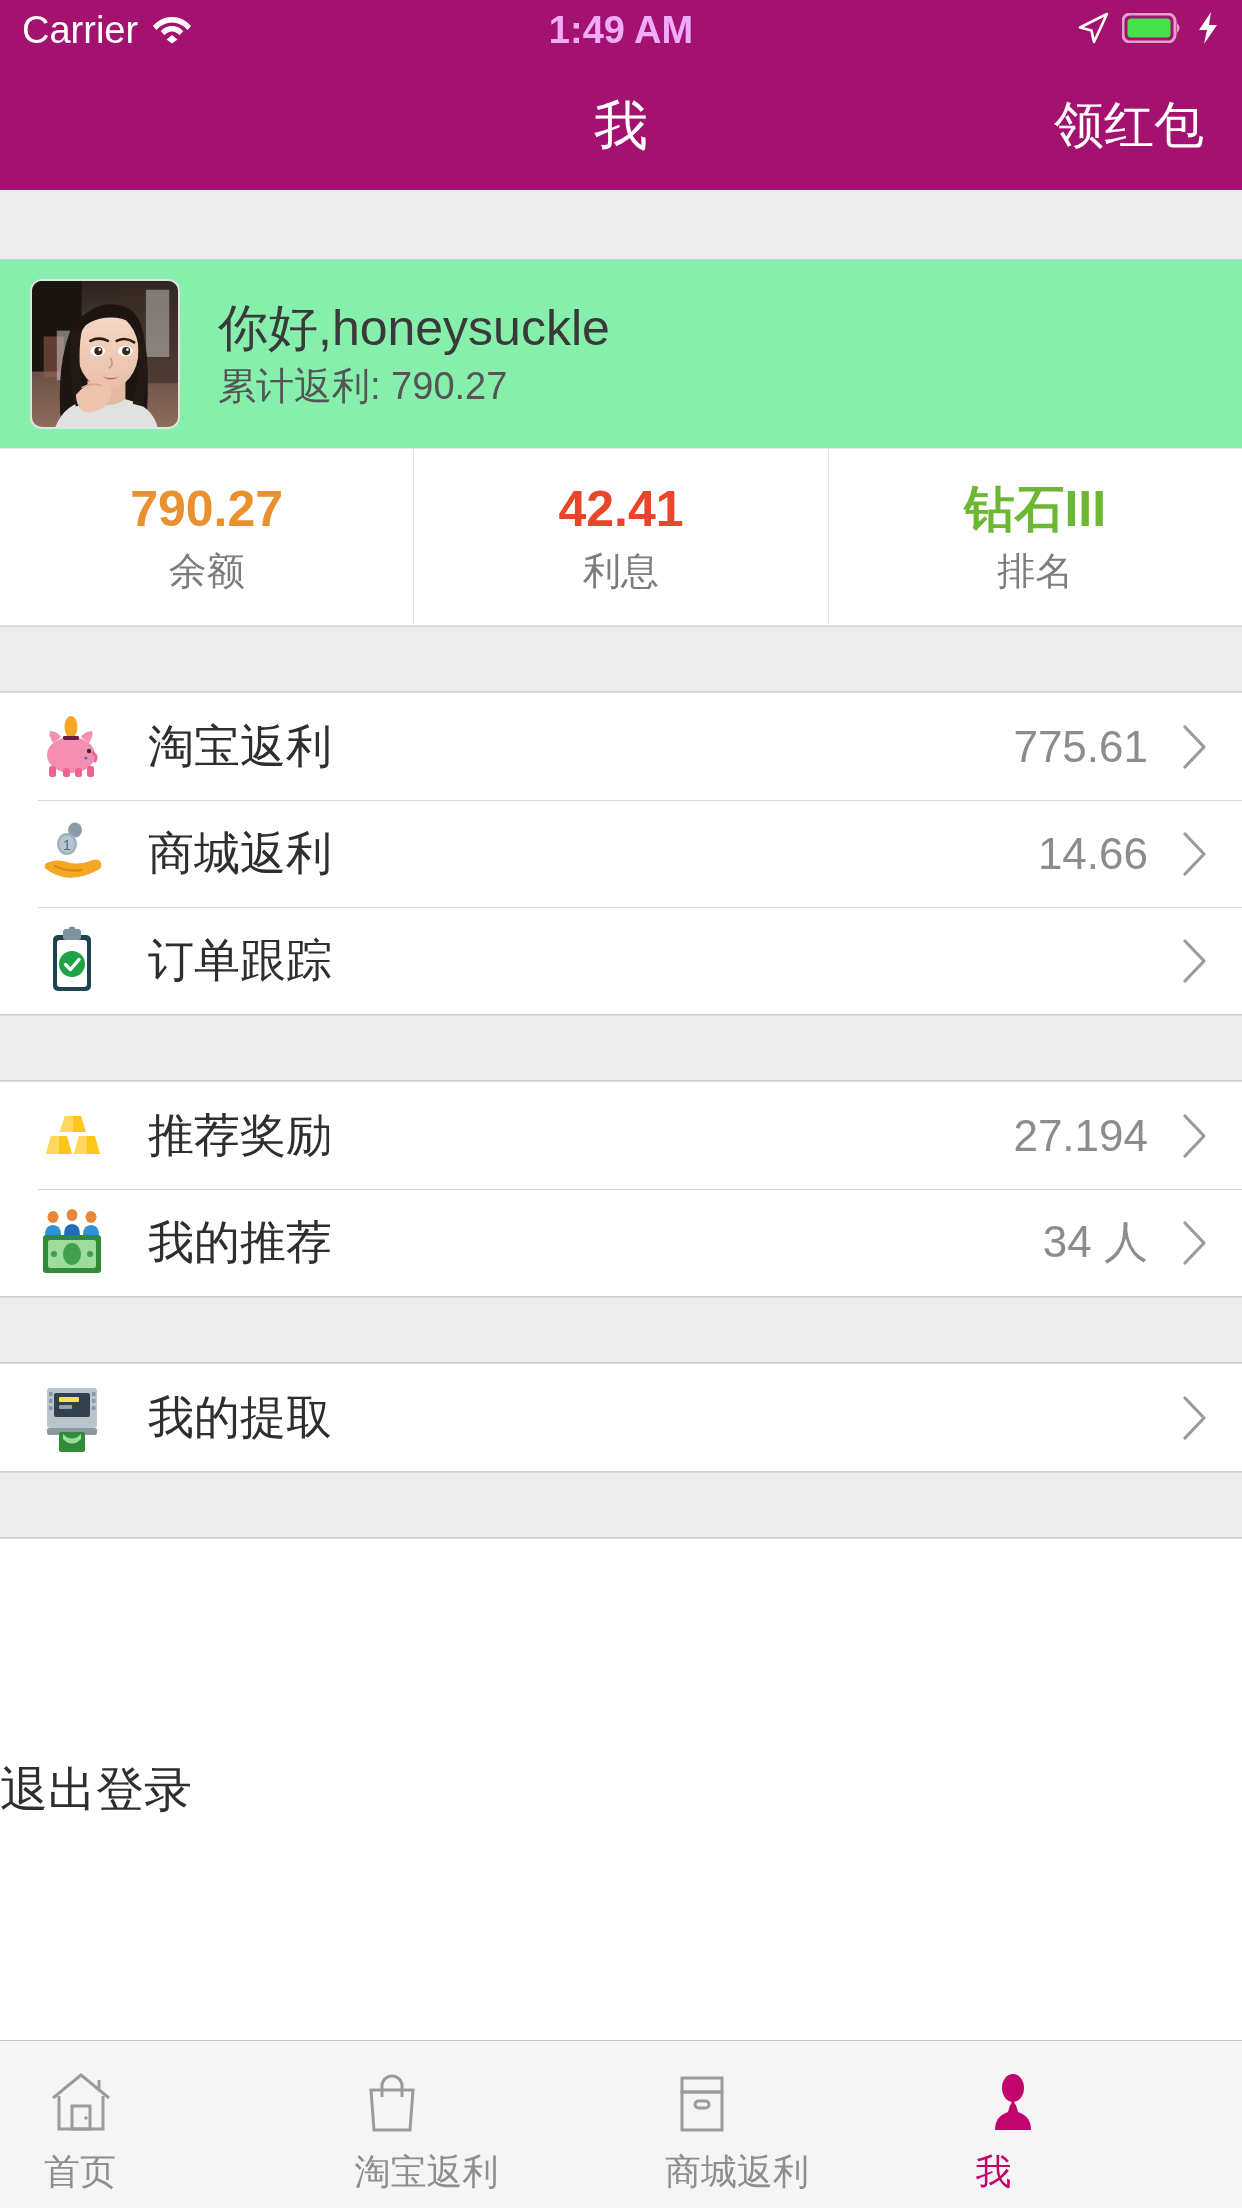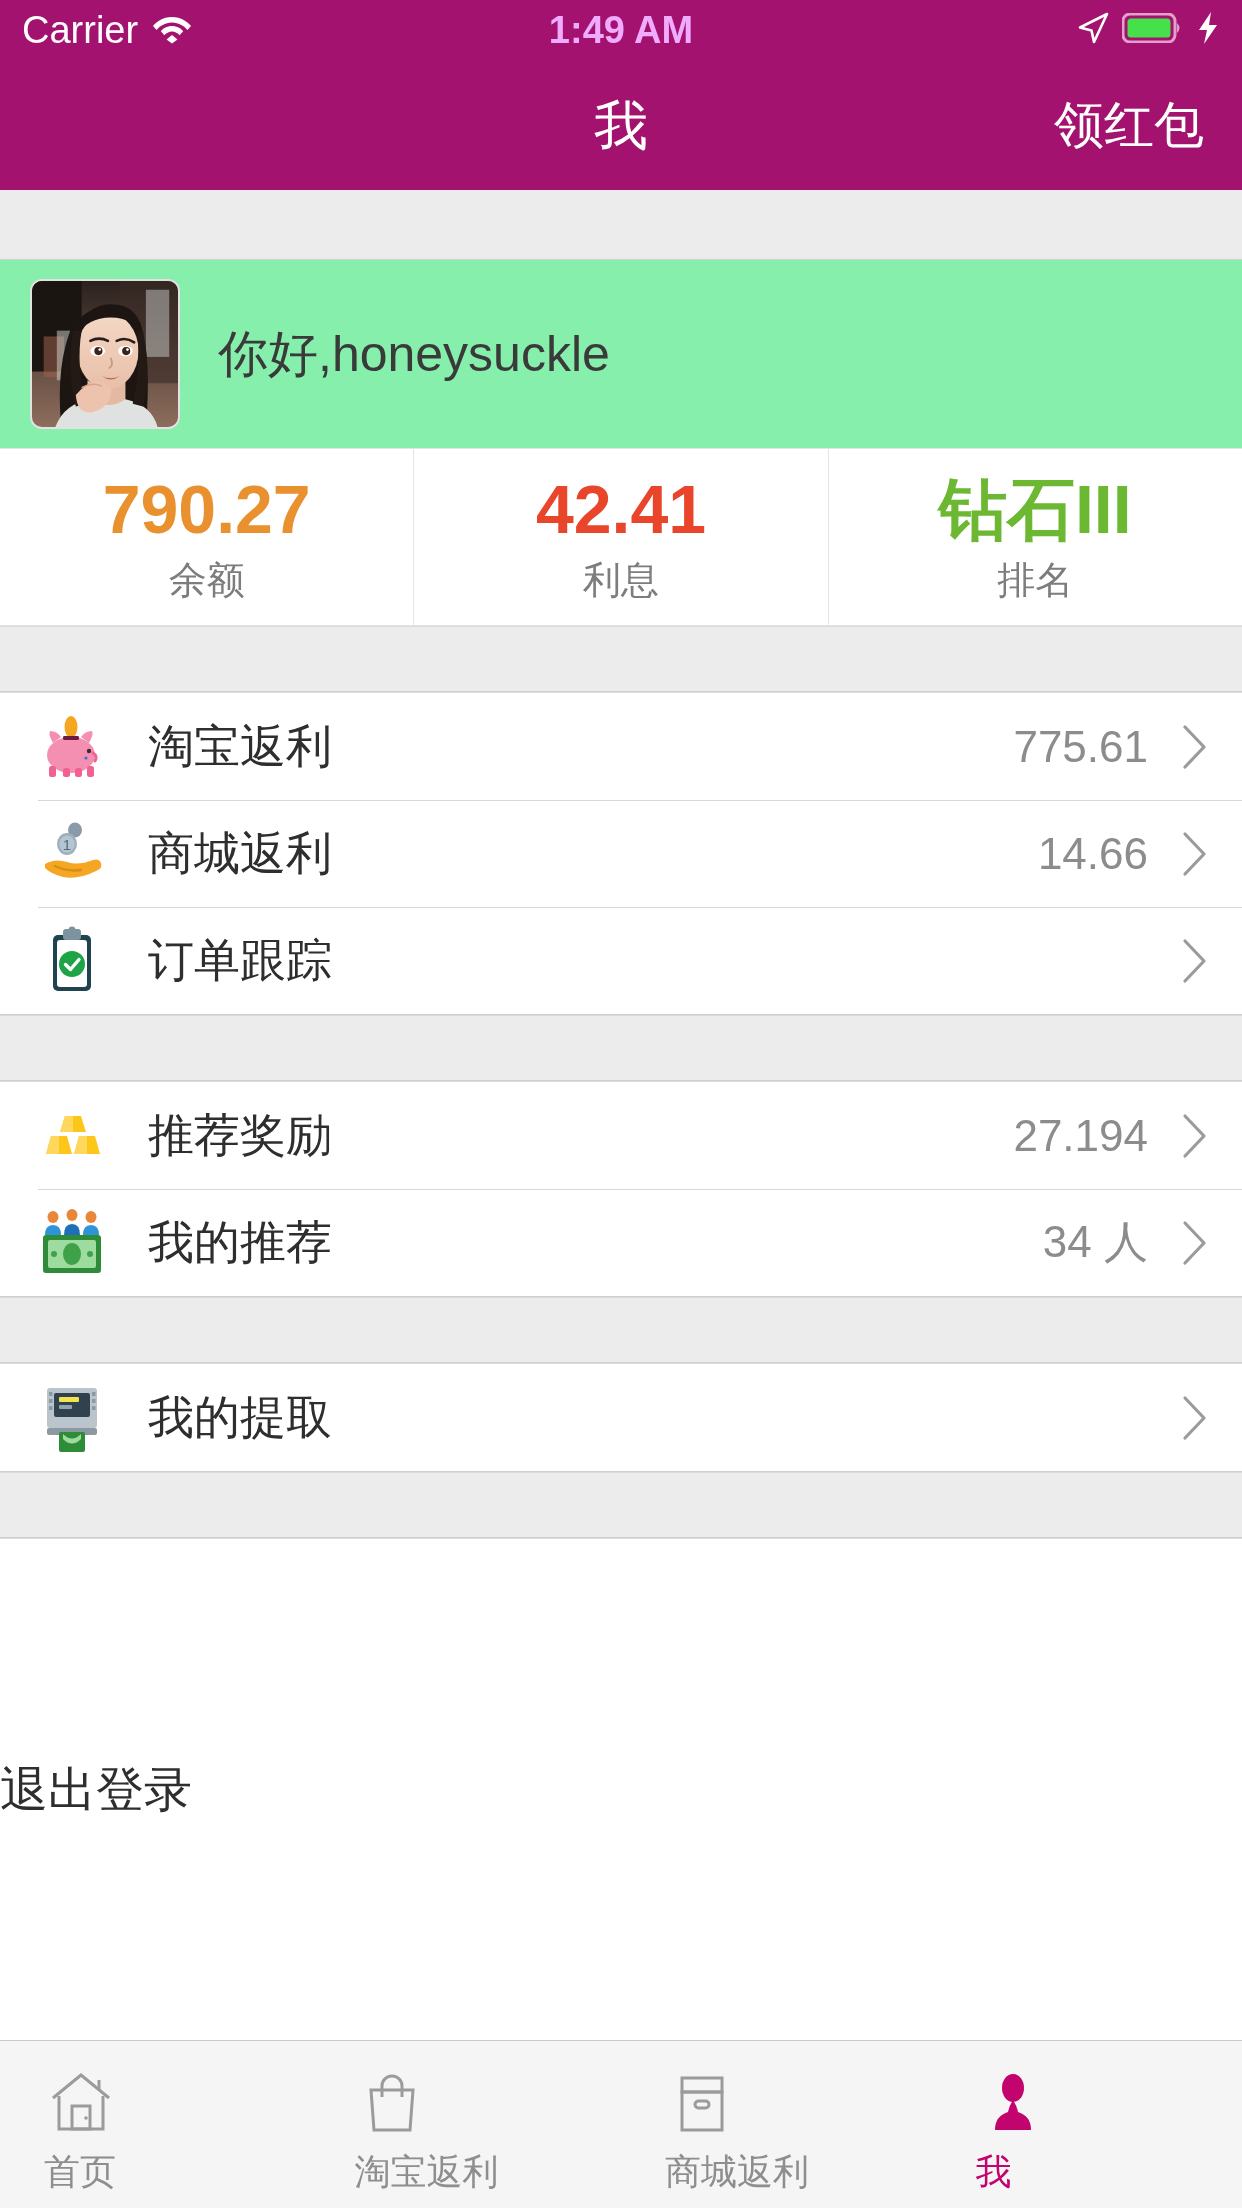--- a/index.html
+++ b/index.html
@@ -139,21 +139,21 @@
   .stat {
     flex: 1 1 0;
     display: flex;
     flex-direction: column;
     align-items: center;
     justify-content: center;
     gap: 18px;
   }
   .stat + .stat { border-left: 1px solid #e4e4e4; }
   .stat-val {
-    font-size: 68px;
+    font-size: 50px;
     font-weight: bold;
     line-height: 1;
   }
   .stat-label {
     font-size: 38px;
     color: #7d7d7d;
     line-height: 1;
   }
 
   
@@ -342,20 +342,21 @@
           <path d="M54 53 q2 5 -1 6.5" stroke="#c99a82" stroke-width="1.2" fill="none" stroke-linecap="round"></path>
           <path d="M48 65 q6 5 12 0 q-6 3 -12 0 Z" fill="#c4695c"></path>
 
           <path d="M30 78 q10 -12 20 -8 q6 3 4 9 q-3 9 -13 11 q-10 1 -11 -12 Z" fill="#eec3ad"></path>
           <path d="M34 73 q8 -4 14 -1" stroke="#d9a48c" stroke-width="1" fill="none"></path>
         </g>
       </svg>
     </div>
     <div class="profile-text">
       <div class="greeting">你好,honeysuckle</div>
+      <div class="rebate">累计返利: 790.27</div>
     </div>
   </div>
 
   <div class="stats">
     <div class="stat">
       <div class="stat-val" style="color:#e8912e">790.27</div>
       <div class="stat-label">余额</div>
     </div>
     <div class="stat">
       <div class="stat-val" style="color:#e8452b">42.41</div>

